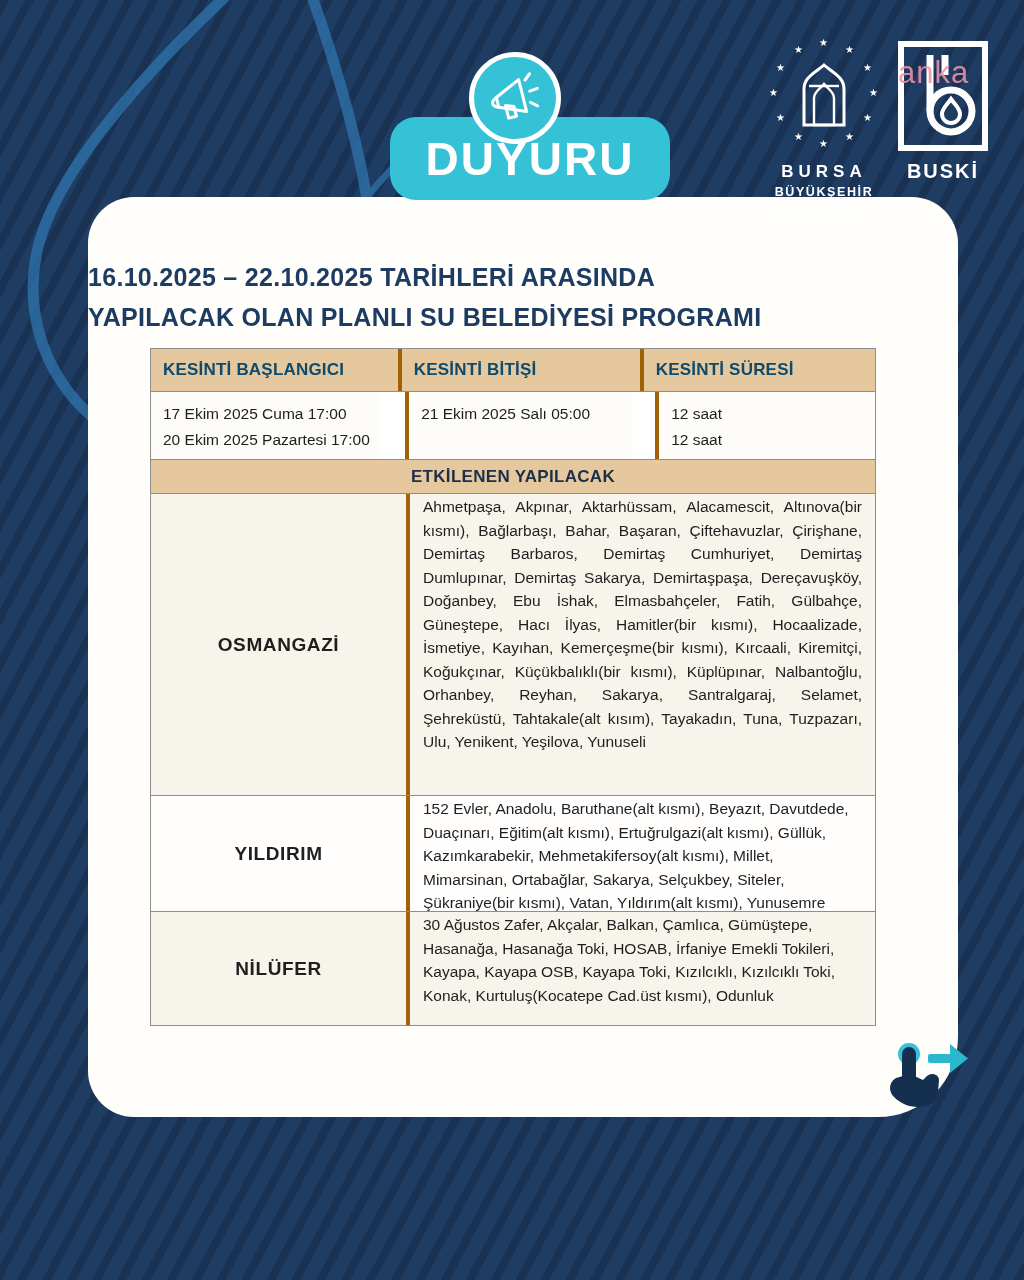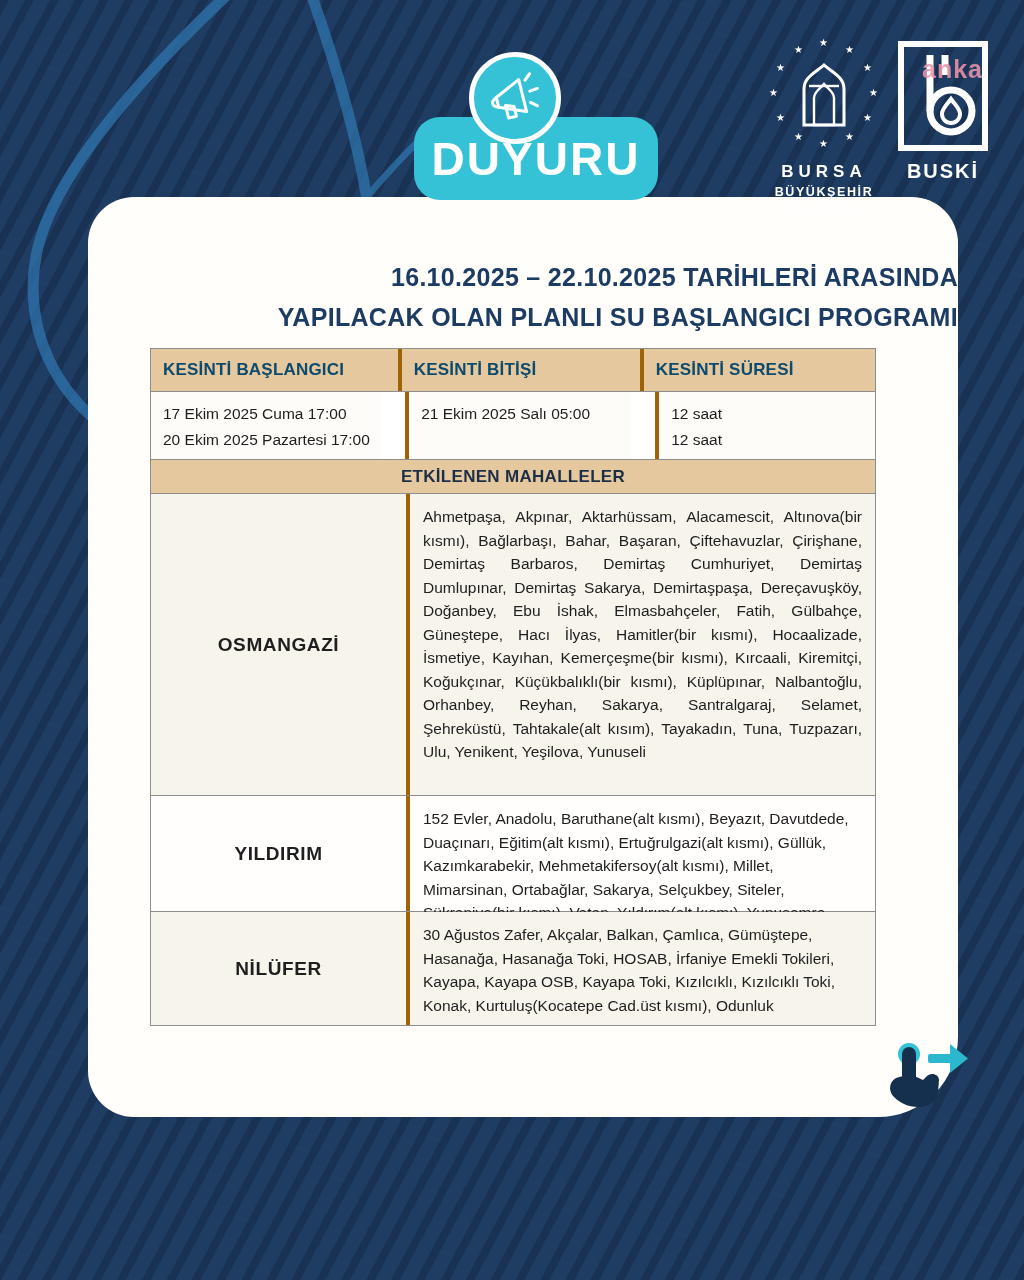--- a/index.html
+++ b/index.html
@@ -16,51 +16,50 @@
   }
   .drops { position:absolute; left:-20px; top:-80px; z-index:0; }
 
   
   .megaphone-badge {
     position:absolute; left:469px; top:52px; width:92px; height:92px;
     border-radius:50%; background:#35c2d6; border:5px solid #ffffff;
     display:flex; align-items:center; justify-content:center; z-index:4;
   }
   .duyuru-badge {
-    position:absolute; left:390px; top:117px; width:244px; height:83px;
+    position:absolute; left:390px; top:117px; width:280px; height:83px;
     background:#35c2d6; border-radius:26px; z-index:3;
-    display:flex; align-items:center; justify-content:center;margin-left:24px;
+    display:flex; align-items:center; justify-content:center;
   }
   .duyuru-badge span {
     color:#ffffff; font-weight:800; font-size:46px; letter-spacing:2px;
   }
   .bursa-logo { position:absolute; left:768px; top:36px; width:112px; z-index:3; text-align:center; }
   .star-ring { position:relative; width:112px; height:118px; }
   .star { position:absolute; color:#ffffff; font-size:10px; line-height:10px; }
   .emblem { position:absolute; left:28px; top:26px; }
   .bursa-text { color:#ffffff; font-weight:800; margin-top:8px; }
   .bursa-text .l1 { font-size:17px; letter-spacing:5px; }
   .bursa-text .l2, .bursa-text .l3 { font-size:12.5px; letter-spacing:1.6px; margin-top:3px; }
 
   .buski-logo { position:absolute; left:897px; top:40px; width:92px; z-index:3; text-align:center; }
   .buski-text { color:#ffffff; font-weight:800; font-size:20px; letter-spacing:2px; margin-top:4px; }
   .anka {
     position:absolute; left:898px; top:55px; z-index:5;
-    font-size:25px; font-weight:700; letter-spacing:1px;
+    font-size:31px; font-weight:400; letter-spacing:1px;
     color:rgba(235,148,170,0.88);
-    padding-left:24px;
   }
 
   
   .card {
     position:absolute; left:88px; top:197px; width:870px; height:920px;
     background:#fffefb; border-radius:46px 46px 80px 46px; z-index:1;
   }
   .title {
-    margin-top:60px; text-align:right; color:#1d3c63;
+    margin-top:60px; text-align:left; color:#1d3c63;
     font-weight:800; font-size:25px; line-height:40px; letter-spacing:.3px;
   }
 
   
   .table {
     position:absolute; left:62px; top:151px; width:726px;
     border:1px solid #8d8d8d; background:#ffffff;
   }
   .row { display:flex; width:100%; }
   .row + .row { border-top:1px solid #8d8d8d; }
@@ -83,21 +82,21 @@
   .r-band .cell {
     width:100%; background:#e5c89e; display:flex; align-items:center; justify-content:center;
     font-weight:800; font-size:17px; color:#1c2f47; letter-spacing:.3px;
   }
   .r-osm { height:302px; } .r-yil { height:116px; } .r-nil { height:114px; }
   .district-name {
     display:flex; align-items:center; justify-content:center;
     font-weight:800; font-size:19px; color:#1f1f1f; letter-spacing:.6px;
   }
   .district-list {
-    padding:11px 13px; font-size:15.5px; line-height:23.5px; color:#1e1e1e;
+    padding:1px 13px; font-size:15.5px; line-height:23.5px; color:#1e1e1e;
   }
   .just { text-align:justify; }
   .bg-cream { background:#f7f4ec; }
   .bg-white { background:#fffefd; }
 
   .hand { position:absolute; left:884px; top:1040px; z-index:2; }
 </style>
 </head>
 <body>
 
@@ -166,21 +165,21 @@
       <path d="M54 59 c-5 7 -9 10 -9 15 a9 9 0 0 0 18 0 c0 -5 -4 -8 -9 -15 z" fill="none" stroke="#ffffff" stroke-width="4"></path>
     </svg>
     <div class="buski-text">BUSKİ</div>
   </div>
 
   <div class="anka">anka</div>
 
   <div class="card">
     <div class="title">
       <div>16.10.2025 – 22.10.2025 TARİHLERİ ARASINDA</div>
-      <div>YAPILACAK OLAN PLANLI SU BAŞLANGICI PROGRAMI</div>
+      <div>YAPILACAK OLAN PLANLI SU BELEDİYESİ PROGRAMI</div>
     </div>
 
     <div class="table">
       <div class="row r-head">
         <div class="cell c1">KESİNTİ BAŞLANGICI</div>
         <div class="cell c2">KESİNTİ BİTİŞİ</div>
         <div class="cell c3">KESİNTİ SÜRESİ</div>
       </div>
 
       <div class="row r-sched">
@@ -191,21 +190,21 @@
         <div class="cell c2">
           <div>21 Ekim 2025 Salı 05:00</div>
         </div>
         <div class="cell c3">
           <div>12 saat</div>
           <div>12 saat</div>
         </div>
       </div>
 
       <div class="row r-band">
-        <div class="cell">ETKİLENEN MAHALLELER</div>
+        <div class="cell">ETKİLENEN YAPILACAK</div>
       </div>
 
       <div class="row r-osm">
         <div class="cell c1 district-name bg-cream">OSMANGAZİ</div>
         <div class="cell cw district-list just bg-cream">Ahmetpaşa, Akpınar, Aktarhüssam, Alacamescit, Altınova(bir kısmı), Bağlarbaşı, Bahar, Başaran, Çiftehavuzlar, Çirişhane, Demirtaş Barbaros, Demirtaş Cumhuriyet, Demirtaş Dumlupınar, Demirtaş Sakarya, Demirtaşpaşa, Dereçavuşköy, Doğanbey, Ebu İshak, Elmasbahçeler, Fatih, Gülbahçe, Güneştepe, Hacı İlyas, Hamitler(bir kısmı), Hocaalizade, İsmetiye, Kayıhan, Kemerçeşme(bir kısmı), Kırcaali, Kiremitçi, Koğukçınar, Küçükbalıklı(bir kısmı), Küplüpınar, Nalbantoğlu, Orhanbey, Reyhan, Sakarya, Santralgaraj, Selamet, Şehreküstü, Tahtakale(alt kısım), Tayakadın, Tuna, Tuzpazarı, Ulu, Yenikent, Yeşilova, Yunuseli</div>
       </div>
 
       <div class="row r-yil">
         <div class="cell c1 district-name bg-white">YILDIRIM</div>
         <div class="cell cw district-list bg-white">152 Evler, Anadolu, Baruthane(alt kısmı), Beyazıt, Davutdede, Duaçınarı, Eğitim(alt kısmı), Ertuğrulgazi(alt kısmı), Güllük, Kazımkarabekir, Mehmetakifersoy(alt kısmı), Millet, Mimarsinan, Ortabağlar, Sakarya, Selçukbey, Siteler, Şükraniye(bir kısmı), Vatan, Yıldırım(alt kısmı), Yunusemre</div>

